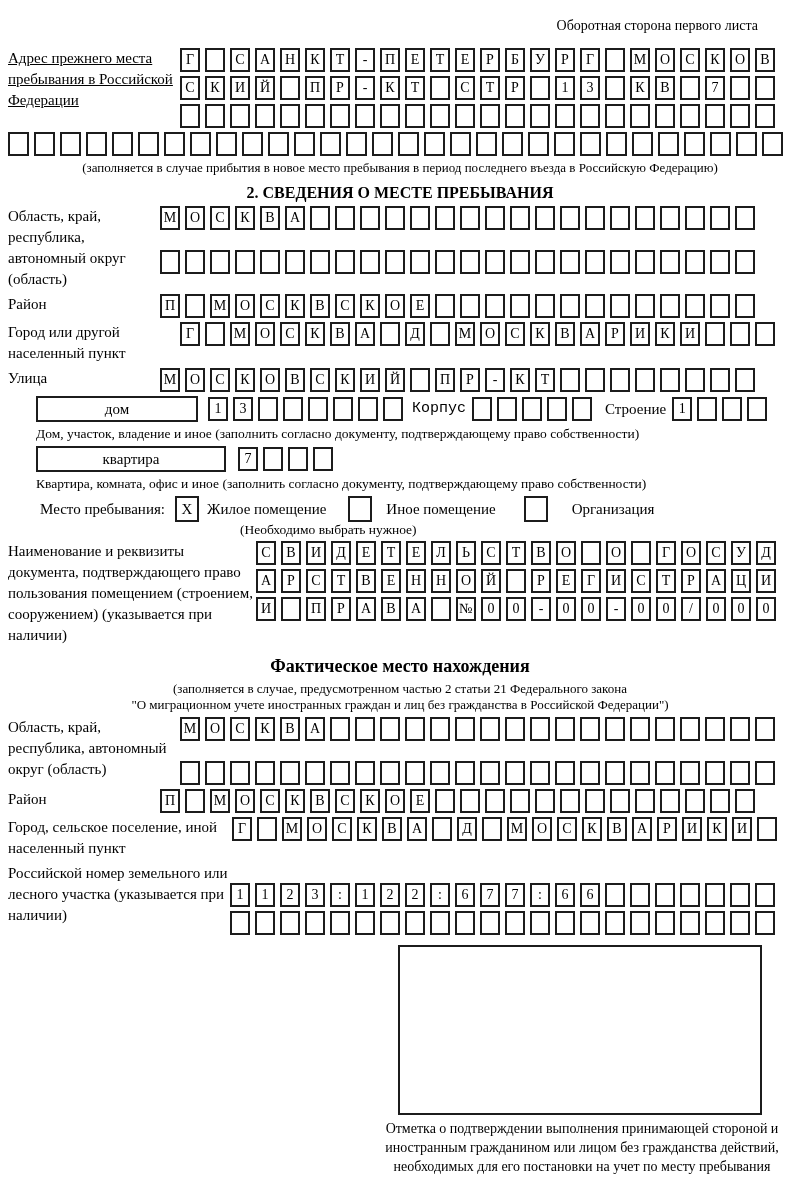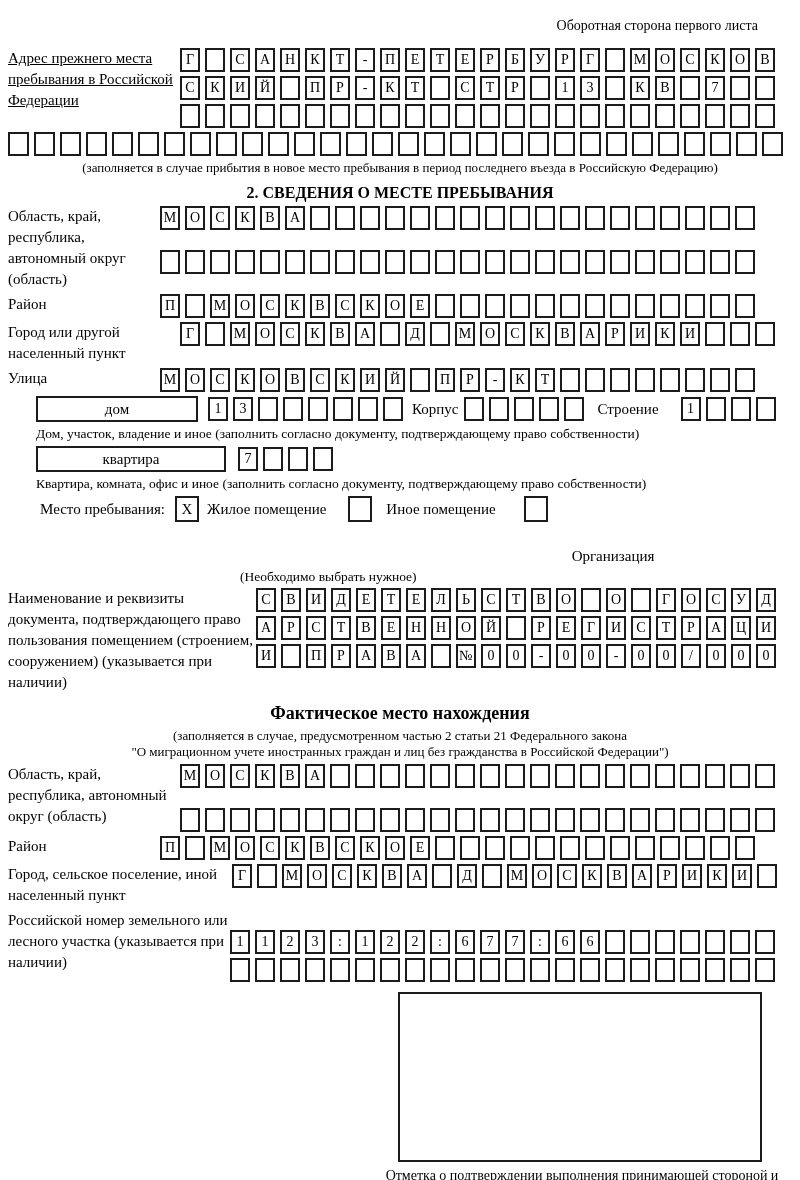--- a/index.html
+++ b/index.html
@@ -318,29 +318,29 @@
     <div class="cells" style="margin-left:10px;margin-top:1px;">
         <span class="cell">1</span>
         <span class="cell">3</span>
         <span class="cell"></span>
         <span class="cell"></span>
         <span class="cell"></span>
         <span class="cell"></span>
         <span class="cell"></span>
         <span class="cell"></span>
       </div>
-    <div class="inline-lbl" style="margin-left:4px;margin-right:6px;">Корпус</div>
+    <div class="inline-lbl" style="margin-left:4px;margin-right:6px;font-family:Liberation Mono, monospace;">Корпус</div>
     <div class="cells" style="margin-top:1px;">
         <span class="cell"></span>
         <span class="cell"></span>
         <span class="cell"></span>
         <span class="cell"></span>
         <span class="cell"></span>
       </div>
-    <div class="inline-lbl" style="margin-left:8px;margin-right:22px;">Строение</div>
+    <div class="inline-lbl" style="margin-left:8px;margin-right:6px;">Строение</div>
     <div class="cells" style="margin-top:1px;">
         <span class="cell">1</span>
         <span class="cell"></span>
         <span class="cell"></span>
         <span class="cell"></span>
       </div>
   </div>
   <div class="caption-left mt4">Дом, участок, владение и иное (заполнить согласно документу, подтверждающему право собственности)</div>
 
   <div class="row mt4 ml36">
@@ -354,21 +354,21 @@
   </div>
   <div class="caption-left mt4">Квартира, комната, офис и иное (заполнить согласно документу, подтверждающему право собственности)</div>
 
   <div class="row mt4 ml40">
     <div class="inline-lbl">Место пребывания:</div>
     <span class="checkbox" style="margin-left:10px;">X</span>
     <div class="inline-lbl" style="margin-left:8px;">Жилое помещение</div>
     <span class="checkbox" style="margin-left:22px;"></span>
     <div class="inline-lbl" style="margin-left:14px;">Иное помещение</div>
     <span class="checkbox" style="margin-left:28px;"></span>
-    <div class="inline-lbl" style="margin-left:24px;margin-top:47px;">Организация</div>
+    <div class="inline-lbl" style="margin-left:24px;">Организация</div>
   </div>
   <div class="caption ml240 mb3" style="text-align:left;font-size:13.5px;">(Необходимо выбрать нужное)</div>
 
   <div class="row ml8">
     <div class="lbl w245">Наименование и реквизиты документа, подтверждающего право пользования помещением (строением, сооружением) (указывается при наличии)</div>
     <div class="cellcol">
       <div class="cells mb4">
           <span class="cell">С</span>
           <span class="cell">В</span>
           <span class="cell">И</span>

